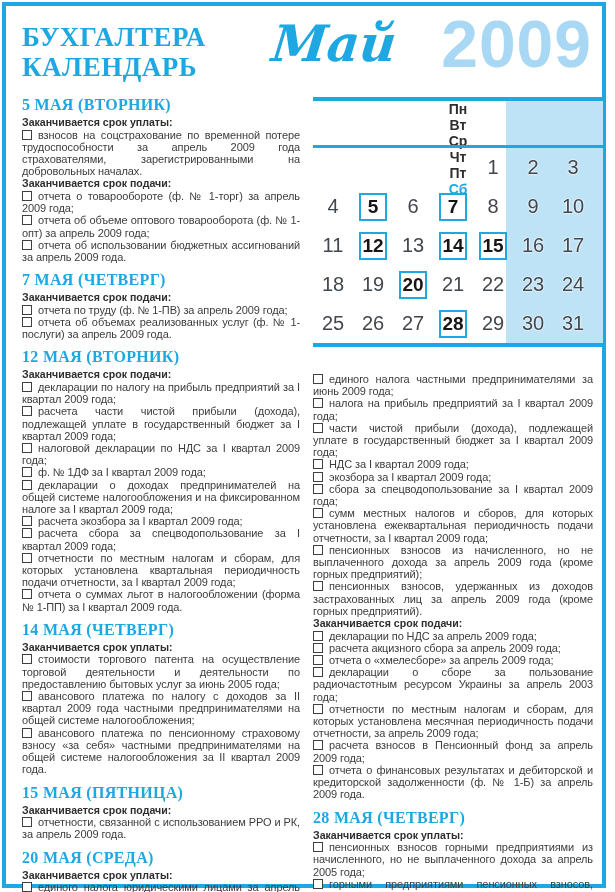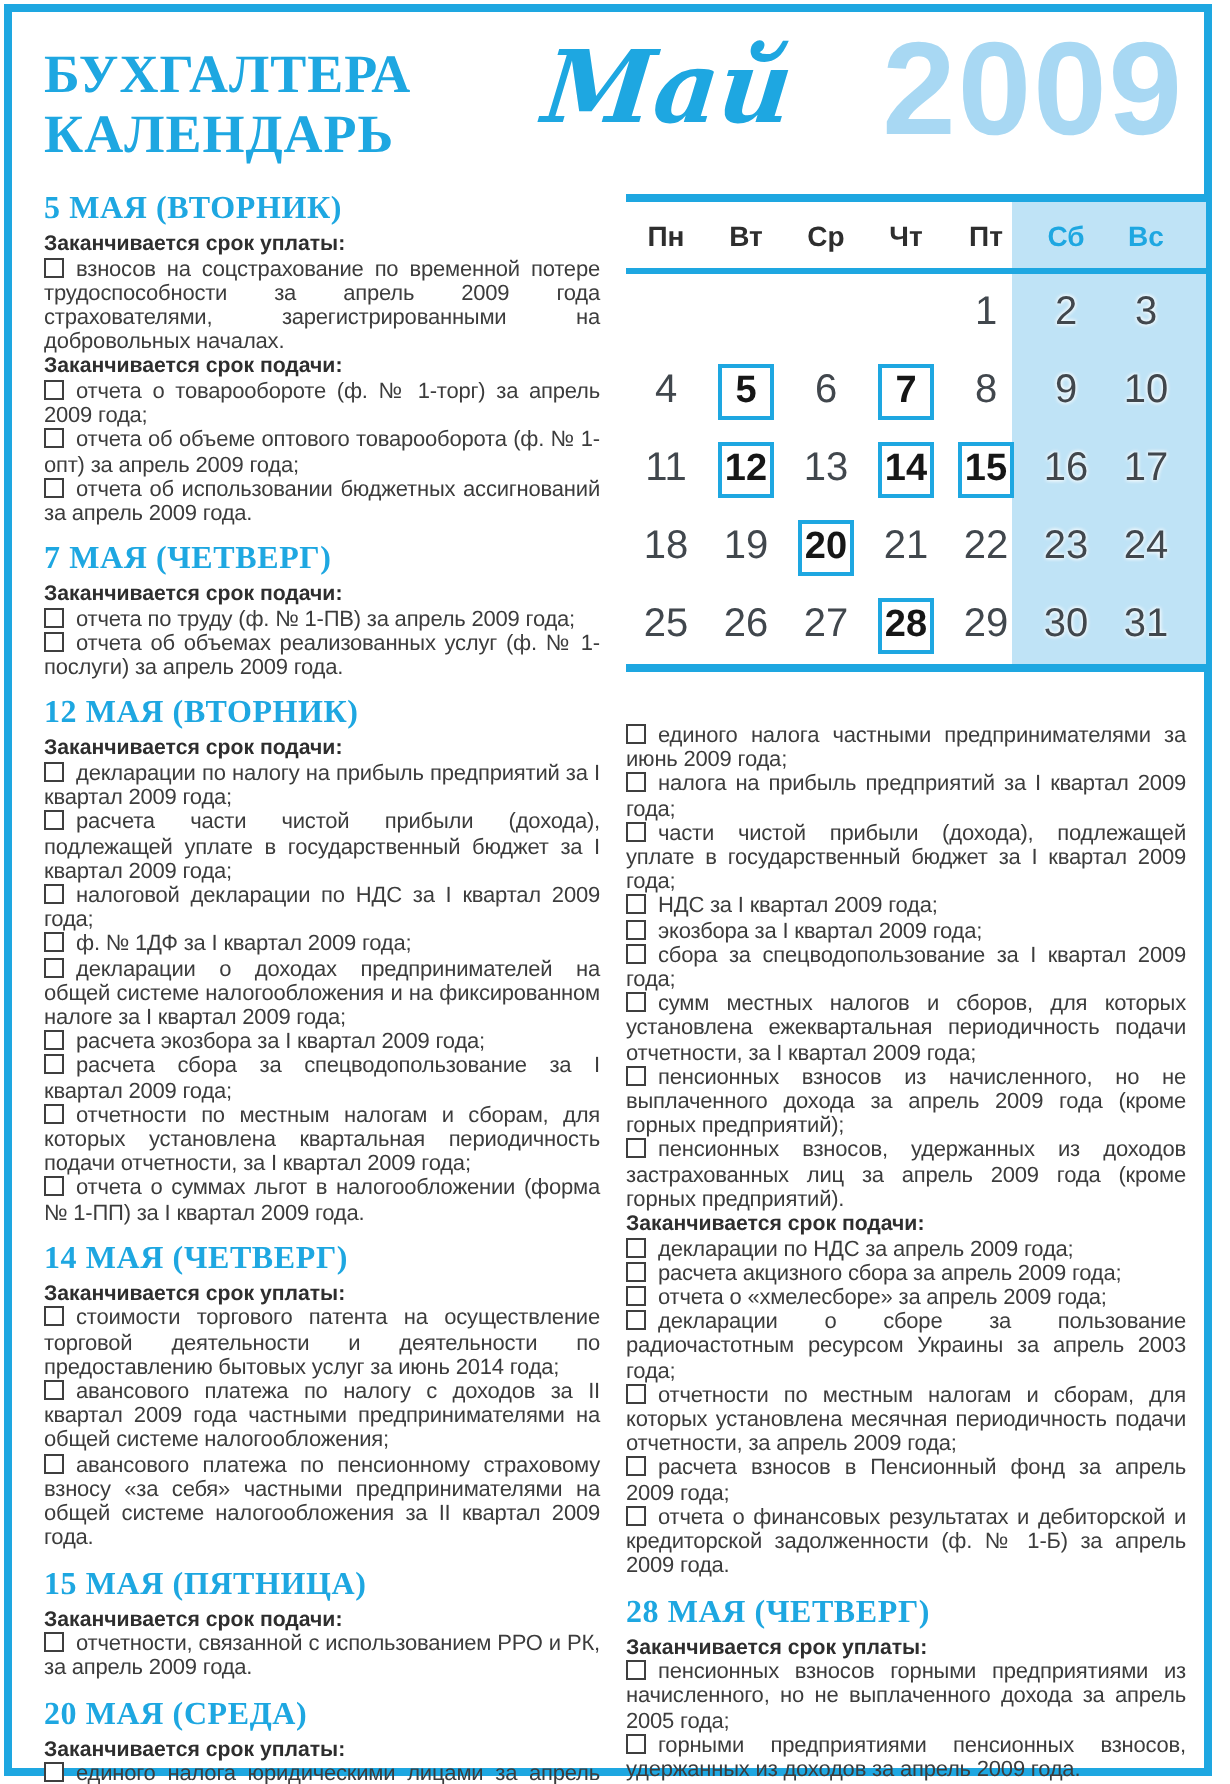--- a/index.html
+++ b/index.html
@@ -23,21 +23,21 @@
 
   
   .col-left{position:absolute;left:22px;top:96px;width:278px;}
   .col-right{position:absolute;left:313px;top:97px;width:290px;}
 
   
   .calendar{position:relative;width:290px;}
   .weekend-band{position:absolute;left:193px;top:3px;width:97px;bottom:4px;background:var(--weekend);z-index:0;}
   .cal-rule{position:relative;z-index:2;height:4px;background:var(--accent);width:290px;}
   .cal-rule.mid{height:3px;}
-  .cal-head-row{position:relative;z-index:1;display:flex;height:33px;align-items:center;}
+  .cal-head-row{position:relative;z-index:1;display:flex;height:44px;align-items:center;flex-direction:column;}
   .cal-head-cell{width:40px;text-align:center;font-weight:bold;font-size:14px;color:var(--dark);}
   .cal-head-cell.weekend{color:var(--accent);text-align:center;}
   .cal-grid{position:relative;z-index:1;}
   .cal-row{display:flex;height:39px;}
   .cal-cell{width:40px;display:flex;align-items:center;justify-content:center;font-size:20px;color:#41474d;}
   .cal-cell.weekend{text-shadow:0 0 2px #fff,0 0 2px #fff;}
   .date-box{display:flex;align-items:center;justify-content:center;width:28px;height:28px;background:#fff;border:2px solid var(--accent);font-weight:bold;font-size:19px;color:#161616;text-shadow:none;}
 
   
   .blocks{width:278px;}
@@ -82,21 +82,21 @@
         <div class="item"><span class="checkbox"></span><span>расчета части чистой прибыли (дохода), подлежащей уплате в государственный бюджет за I квартал 2009 года;</span></div>
         <div class="item"><span class="checkbox"></span><span>налоговой декларации по НДС за I квартал 2009 года;</span></div>
         <div class="item"><span class="checkbox"></span><span>ф. № 1ДФ за I квартал 2009 года;</span></div>
         <div class="item"><span class="checkbox"></span><span>декларации о доходах предпринимателей на общей системе налогообложения и на фиксированном налоге за I квартал 2009 года;</span></div>
         <div class="item"><span class="checkbox"></span><span>расчета экозбора за I квартал 2009 года;</span></div>
         <div class="item"><span class="checkbox"></span><span>расчета сбора за спецводопользование за I квартал 2009 года;</span></div>
         <div class="item"><span class="checkbox"></span><span>отчетности по местным налогам и сборам, для которых установлена квартальная периодичность подачи отчетности, за I квартал 2009 года;</span></div>
         <div class="item"><span class="checkbox"></span><span>отчета о суммах льгот в налогообложении (форма № 1-ПП) за I квартал 2009 года.</span></div>
         <div class="section-heading">14 МАЯ (ЧЕТВЕРГ)</div>
         <div class="group-label">Заканчивается срок уплаты:</div>
-        <div class="item"><span class="checkbox"></span><span>стоимости торгового патента на осуществление торговой деятельности и деятельности по предоставлению бытовых услуг за июнь 2014 года;</span></div>
+        <div class="item"><span class="checkbox"></span><span>стоимости торгового патента на осуществление торговой деятельности и деятельности по предоставлению бытовых услуг за июнь 2005 года;</span></div>
         <div class="item"><span class="checkbox"></span><span>авансового платежа по налогу с доходов за II квартал 2009 года частными предпринимателями на общей системе налогообложения;</span></div>
         <div class="item"><span class="checkbox"></span><span>авансового платежа по пенсионному страховому взносу «за себя» частными предпринимателями на общей системе налогообложения за II квартал 2009 года.</span></div>
         <div class="section-heading">15 МАЯ (ПЯТНИЦА)</div>
         <div class="group-label">Заканчивается срок подачи:</div>
         <div class="item"><span class="checkbox"></span><span>отчетности, связанной с использованием РРО и РК, за апрель 2009 года.</span></div>
         <div class="section-heading">20 МАЯ (СРЕДА)</div>
         <div class="group-label">Заканчивается срок уплаты:</div>
         <div class="item"><span class="checkbox"></span><span>единого налога юридическими лицами за апрель 2009 года;</span></div>
       </div>
   </div>

